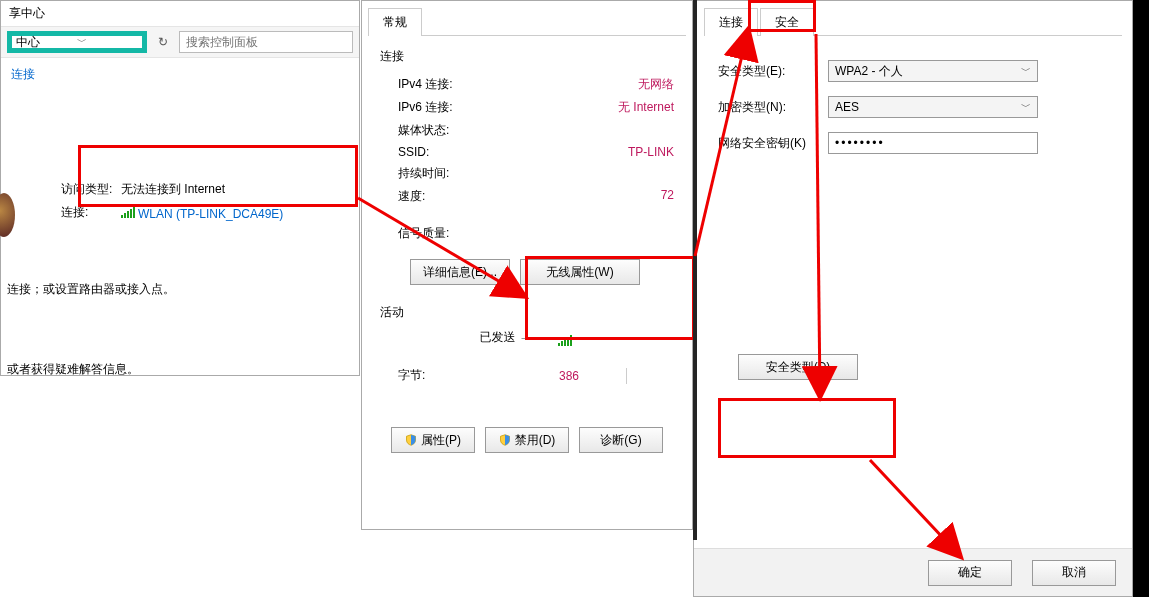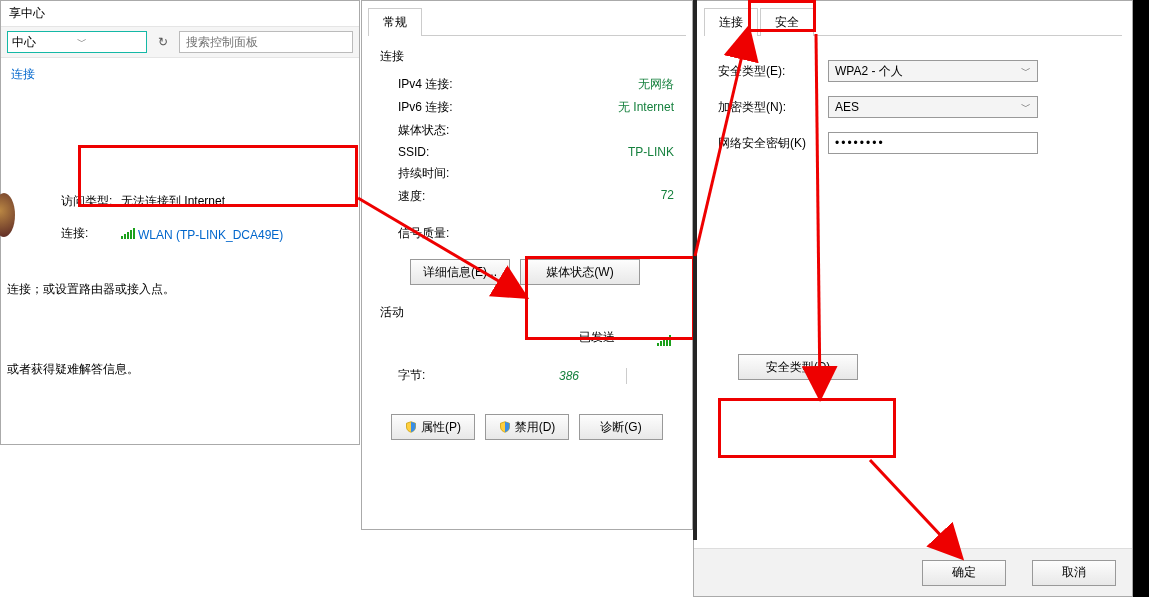--- a/index.html
+++ b/index.html
@@ -1,49 +1,49 @@
 <!DOCTYPE html>
 <html><head>
   <meta charset="utf-8">
   <style>
     * { box-sizing: border-box; margin: 0; padding: 0; font-family: "Microsoft YaHei", "Segoe UI", sans-serif; font-size: 12px; }
     body { background: #fff; width: 1149px; height: 597px; position: relative; overflow: hidden; }
 
     
     .panel1 {
       position: absolute; left: 0; top: 0;
-      width: 360px; height: 445px;
+      width: 360px; height: 376px;
       border: 1px solid #aaa; background: #fff;
     }
     .panel1-title {
       padding: 4px 8px; font-size: 12px;
       border-bottom: 1px solid #e5e5e5;
     }
     .panel1-toolbar {
       display: flex; align-items: center; gap: 6px;
       padding: 4px 6px; border-bottom: 1px solid #e5e5e5;
       background: #f5f5f5;
     }
     .addr-box {
       display: inline-flex; align-items: center;
-      border: 1px solid #14b8a6; background: #fff;
+      border: 5px solid #14b8a6; background: #fff;
       width: 140px; height: 22px; padding: 0 4px;
     }
     .addr-box span { flex:1; }
     .addr-box .chev { color:#666; font-size:10px; }
     .reload { width:20px; height:20px; display:flex; align-items:center; justify-content:center; color:#555; border:1px solid transparent; }
     .search-box { flex:1; border:1px solid #bbb; background:#fff; height:22px; }
     .search-box input { width:100%; height:100%; border:none; outline:none; padding:0 6px; color:#a21caf; }
 
     .panel1 .link-row { padding: 8px 10px; color:#0066cc; }
 
     .panel1-body { padding: 20px 10px 10px 60px; }
     .info-row { display:flex; align-items:flex-end; margin-bottom:6px; }
     .info-row .lbl { width:60px; color:#000; }
-    .info-row .val { color:#000;margin-top:12px; }
+    .info-row .val { color:#000; }
     .info-row .val a { color:#0066cc; text-decoration:none; }
     .sig-bars { display:inline-flex; align-items:flex-end; gap:1px; margin-right:3px;}
     .sig-bars i { display:block; width:2px; background:#1ba01b;}
     .sig-bars i:nth-child(1){height:3px;}
     .sig-bars i:nth-child(2){height:5px;}
     .sig-bars i:nth-child(3){height:7px;}
     .sig-bars i:nth-child(4){height:9px;}
     .sig-bars i:nth-child(5){height:11px;}
 
     .panel1 .hint1 { position:absolute; top:280px; left:6px; }
@@ -55,21 +55,21 @@
       width: 332px; height: 530px;
       border: 1px solid #aaa; background: #fff;
     }
     .tabs { display:flex; border-bottom:1px solid #ccc; margin:6px 6px 0 6px; }
     .tab { padding:5px 14px; border:1px solid #ccc; border-bottom:none; background:#fff; margin-right:2px; position:relative; top:1px;}
     .tab.active { background:#fff; }
     .panel2-body { padding: 12px 18px; }
     .section-title { margin-bottom:8px; }
     .kv { display:flex; justify-content:space-between; padding:3px 0 3px 18px; }
     .kv .k { color:#000; }
-    .kv .v { color:#15803d; text-align:left; }
+    .kv .v { color:#be185d; text-align:left; }
 
     .btn {
       display:inline-flex; align-items:center; justify-content:center; gap:4px;
       min-width:84px; height:26px; padding:0 12px;
       background: linear-gradient(#fdfdfd,#e8e8e8);
       border:1px solid #999; cursor:pointer;
       font-size:12px;
     }
     .btn .shield { width:12px; height:12px; }
     .btn .shield svg { width:100%; height:100%; }
@@ -95,21 +95,21 @@
 
     .cb-row { display:flex; align-items:center; gap:6px; margin-left:126px; }
     .cb-row input { width:13px; height:13px; }
     .mini-shield { width:14px; height:14px; margin-right:6px; display:inline-flex; }
     .mini-shield svg { width:100%; height:100%; }
 
     .adv-btn-wrap { margin-top:200px; margin-left:20px; }
 
     .panel3-footer {
       position:absolute; bottom:0; left:0; right:0; height:48px;
-      display:flex; align-items:center; justify-content:flex-end; gap:26px;
+      display:flex; align-items:center; justify-content:flex-end; gap:20px;
       padding:0 16px; border-top:1px solid #ddd; background:#f2f2f2;
     }
 
     .red-box { position:absolute; border:3px solid #e00; pointer-events:none; }
 
     
     svg.overlay { position:absolute; left:0; top:0; width:1149px; height:597px; pointer-events:none; }
 
     .black-edge { position:absolute; right:0; top:0; width:16px; height:597px; background:#000; }
     .thin-dark { position:absolute; left:693px; top:0; width:4px; height:540px; background:#242424;}
@@ -192,51 +192,51 @@
         <span class="k">速度:</span>
         <span class="v">72</span>
       </div>
     <div class="kv" style="margin-top:14px;">
         <span class="k">信号质量:</span>
         <span class="v"></span>
       </div>
 
     <div class="btn-row" style="justify-content:flex-start; padding-left:30px; margin-top:14px;">
       <button class="btn">详细信息(E)...</button>
-      <button class="btn" style="min-width:120px;">媒体状态(W)</button>
+      <button class="btn" style="min-width:120px;">无线属性(W)</button>
     </div>
 
     <div style="height:1px;"></div>
     <div class="section-title" style="margin-top:18px;">活动</div>
 
     <div style="text-align:center; position:relative;">
-      <div style="display:flex; justify-content:flex-end; align-items:center; gap:6px;">
+      <div style="display:flex; justify-content:center; align-items:center; gap:6px;">
         <span>已发送</span>
         <span style="color:#888;">——</span>
         <div class="monitor"></div>
         <span class="sig-bars" style="align-self:flex-end;">
             <i></i>
             <i></i>
             <i></i>
             <i></i>
             <i></i>
           </span>
       </div>
     </div>
 
     <div class="kv" style="margin-top:18px;">
       <span class="k">字节:</span>
-      <span class="v" style="display:flex; align-items:center; gap:27px;font-style:italic;">
+      <span class="v" style="display:flex; align-items:center; gap:27px;">
         <span>386</span>
         <span class="divider-vert" style="height:16px;"></span>
         <span></span>
       </span>
     </div>
 
-    <div class="btn-row" style="margin-top:27px;">
+    <div class="btn-row" style="margin-top:40px;">
       <button class="btn">
         <span class="shield">
           <svg viewBox="0 0 16 16">
               <path d="M8 1 L14 3 V8 C14 12 11 14 8 15 C5 14 2 12 2 8 V3 Z" fill="#ffcf3f" stroke="#c59b00"></path>
               <path d="M8 1 L8 15 C11 14 14 12 14 8 V3 Z" fill="#3a8ee6"></path>
             </svg>
         </span>
         <span>属性(P)</span>
       </button>
       <button class="btn">

